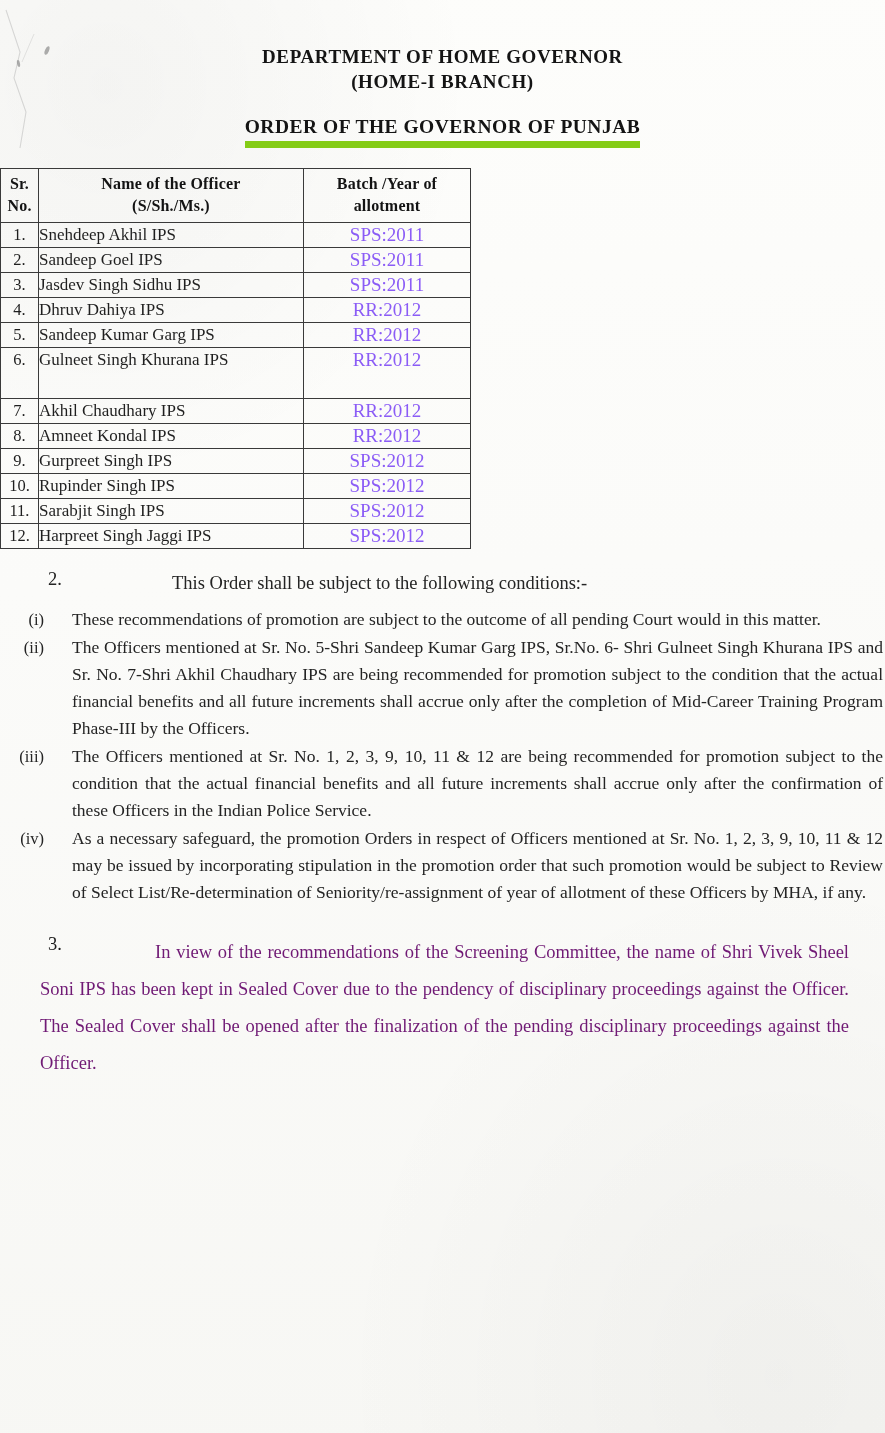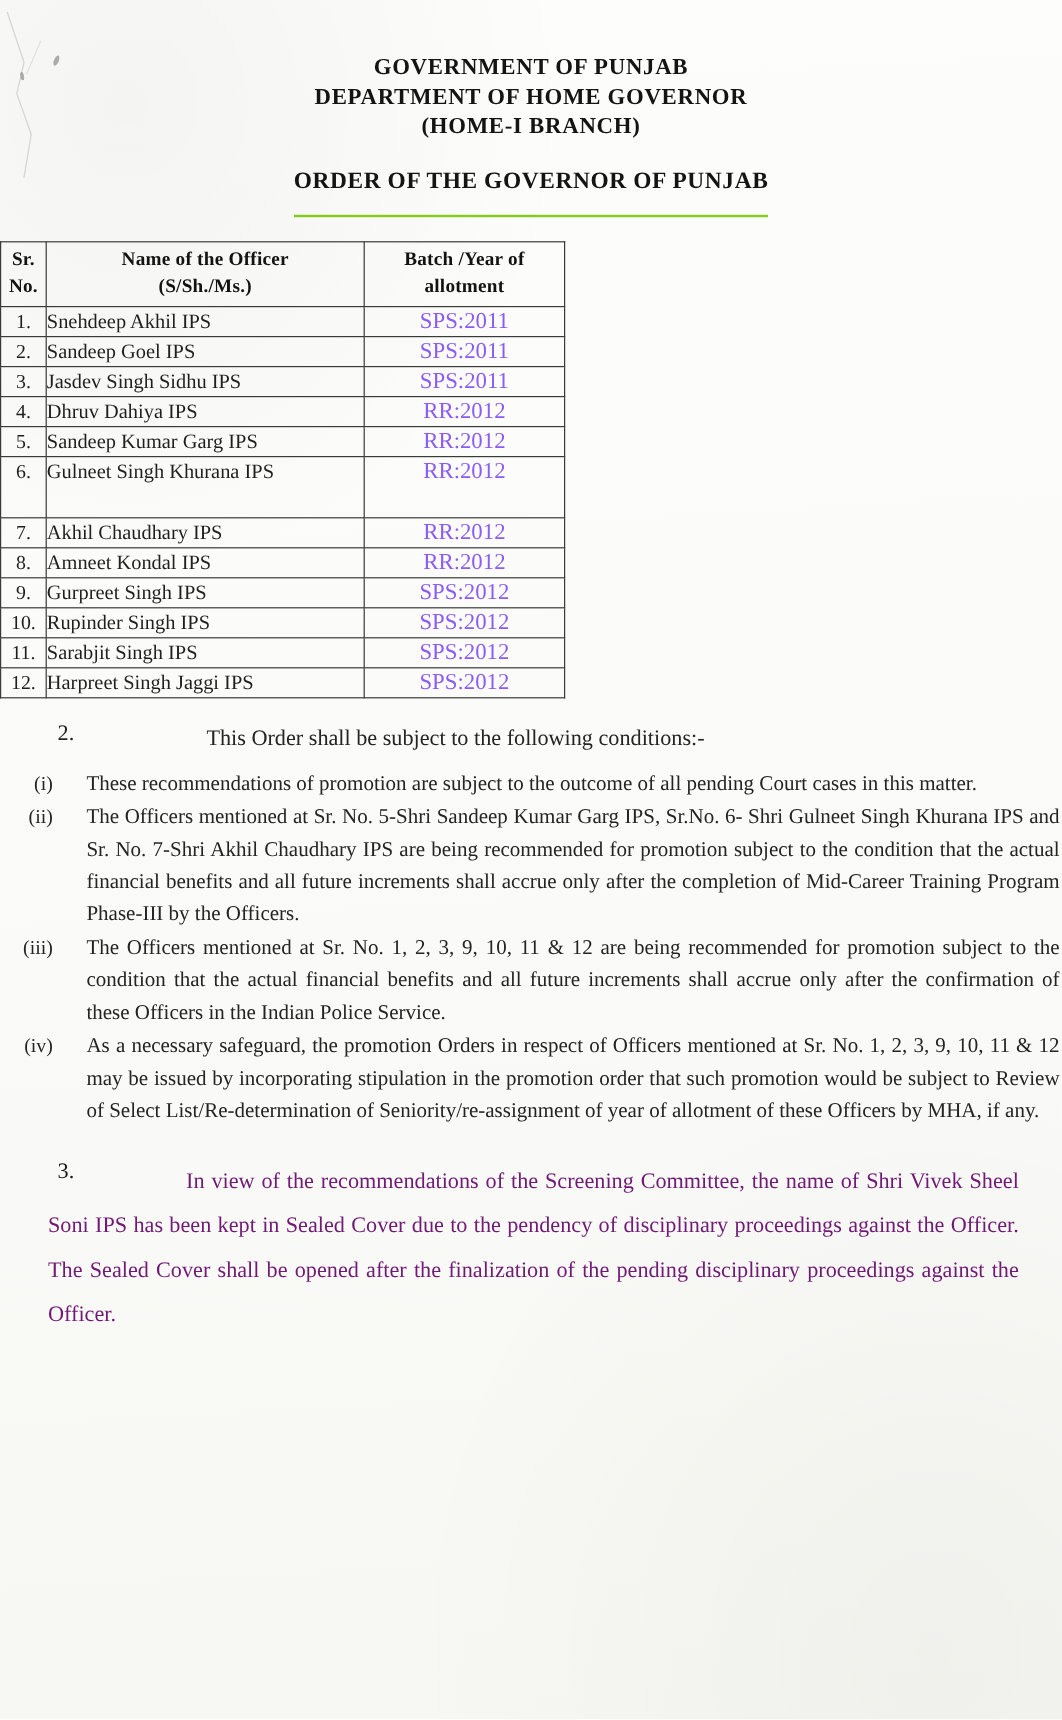--- a/index.html
+++ b/index.html
@@ -57,22 +57,22 @@
     font-size: 19px;
     line-height: 24.5px;
     color: #141414;
   }
   .order-title {
     margin-top: 22px;
     font-size: 19.5px;
     font-weight: bold;
     letter-spacing: .5px;
     display: inline-block;
-    border-bottom: 2px solid #84cc16;
-    padding-bottom: 16px;
+    border-bottom: 7px solid #84cc16;
+    padding-bottom: 3px;
     color: #141414;
   }
 
   
   .intro {
     margin: 22px 46px 0 68px;
     font-size: 18.5px;
     line-height: 36px;
     text-align: justify;
     text-indent: 100px;
@@ -205,21 +205,20 @@
 <div class="artifact" style="left:45px; top:46px; width:4px; height:9px; transform:rotate(22deg);"></div>
 <div class="artifact" style="left:17px; top:60px; width:3px; height:7px; transform:rotate(-10deg);"></div>
 <svg class="crease" width="120" height="150" style="left:0; top:0;" viewBox="0 0 120 150">
   <path d="M6 10 L20 52 L14 78 L26 112 L20 148" fill="none" stroke="#9a9a9a" stroke-width="1.1"></path>
   <path d="M34 34 L22 62" fill="none" stroke="#b0b0b0" stroke-width="0.9"></path>
 </svg>
 
 <div class="content">
 
   <div class="header">
-    <div class="line">GOVERNMENT OF PUNJAB</div>
     <div class="line">DEPARTMENT OF HOME GOVERNOR</div>
     <div class="line">(HOME-I BRANCH)</div>
     <div>
       <span class="order-title">ORDER OF THE GOVERNOR OF PUNJAB</span>
     </div>
   </div>
 
 
   <div class="table-wrap">
     <table class="officers">
@@ -309,21 +308,21 @@
     </table>
   </div>
 
   <div class="clause">
     <span class="clause-num">2.</span>
     <div class="clause-body">This Order shall be subject to the following conditions:-</div>
 
     <div class="subitems">
       <div class="subitem">
         <span class="roman">(i)</span>
-        <div class="sub-text">These recommendations of promotion are subject to the outcome of all pending Court cases in this matter.</div>
+        <div class="sub-text">These recommendations of promotion are subject to the outcome of all pending Court would in this matter.</div>
       </div>
       <div class="subitem">
         <span class="roman">(ii)</span>
         <div class="sub-text">The Officers mentioned at Sr. No. 5-Shri Sandeep Kumar Garg IPS, Sr.No. 6- Shri Gulneet Singh Khurana IPS and Sr. No. 7-Shri Akhil Chaudhary IPS are being recommended for promotion subject to the condition that the actual financial benefits and all future increments shall accrue only after the completion of Mid-Career Training Program Phase-III by the Officers.</div>
       </div>
       <div class="subitem">
         <span class="roman">(iii)</span>
         <div class="sub-text">The Officers mentioned at Sr. No. 1, 2, 3, 9, 10, 11 &amp; 12 are being recommended for promotion subject to the condition that the actual financial benefits and all future increments shall accrue only after the confirmation of these Officers in the Indian Police Service.</div>
       </div>
       <div class="subitem">

